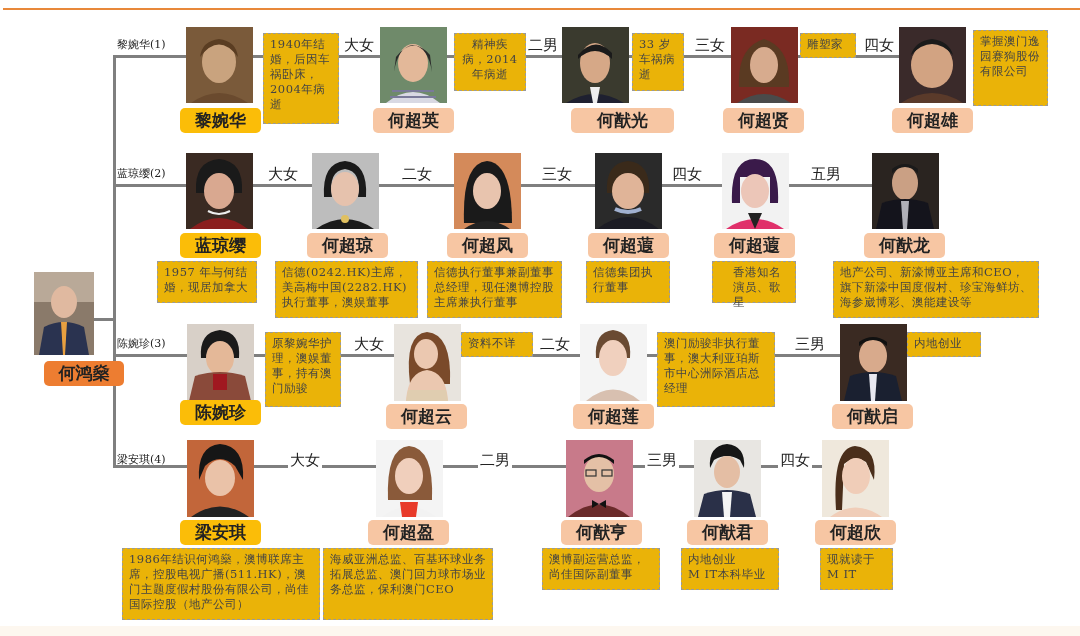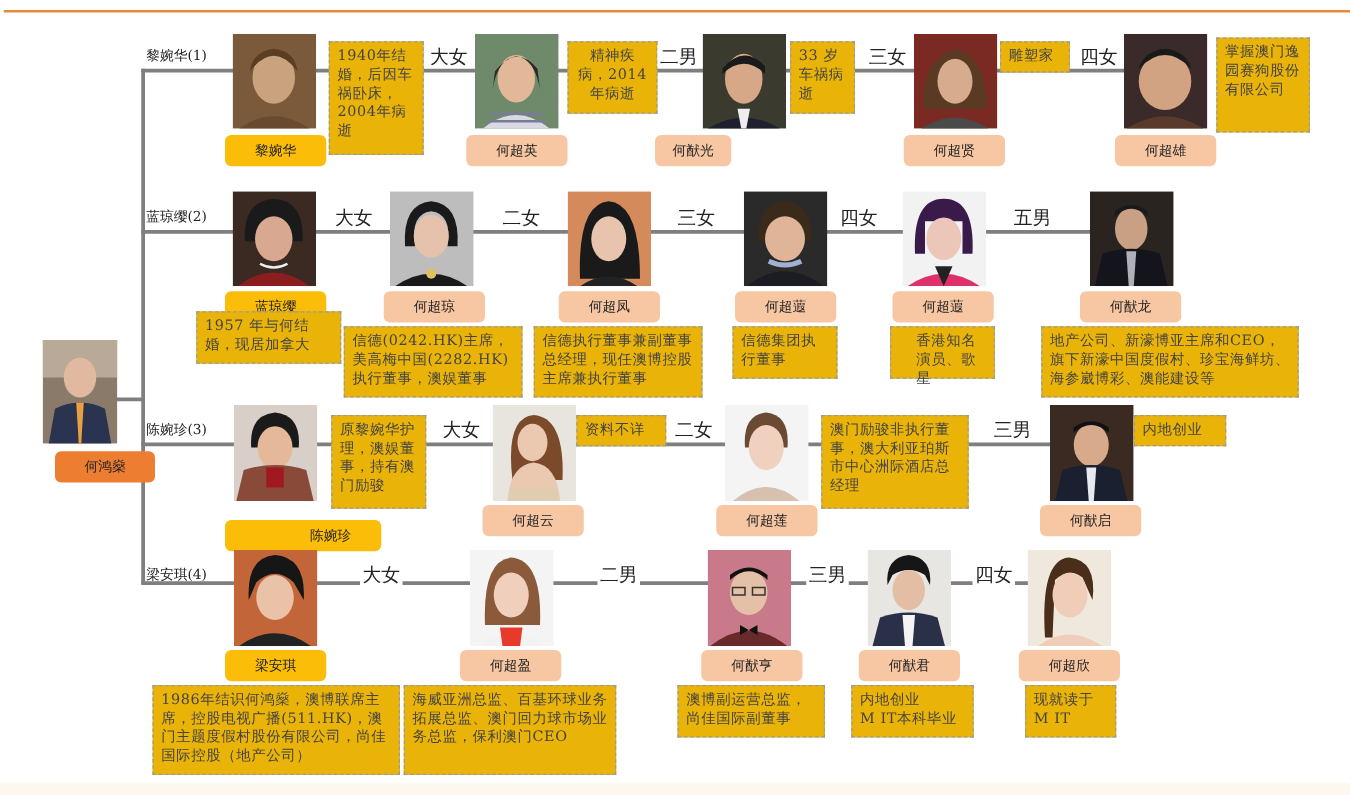--- a/index.html
+++ b/index.html
@@ -5,21 +5,21 @@
   html, body { margin:0; padding:0; }
   body { width:1080px; height:636px; background:#ffffff; position:relative; overflow:hidden;
          font-family:"DejaVu Sans","Liberation Sans",sans-serif; color:#333; }
   .topbar { position:absolute; left:3px; top:8px; width:1077px; height:2px; background:#e8883a; }
   .bottombar { position:absolute; left:0; top:626px; width:1080px; height:10px; background:#fdf7ef; }
   .line { position:absolute; background:#7f7f7f; }
   .rel { position:absolute; font-family:"DejaVu Serif","Liberation Serif",serif; font-size:15px; color:#222; white-space:nowrap; line-height:18px; background:#fff; padding:0 2px; }
   .wife-label { position:absolute; font-family:"DejaVu Serif","Liberation Serif",serif; font-size:11px; color:#222; white-space:nowrap; line-height:18px; }
   .photo { position:absolute; overflow:hidden; }
   .photo svg { width:100%; height:100%; display:block; }
-  .tag { position:absolute; height:25px; border-radius:5px; font-size:11px; font-weight:normal; color:#222;
+  .tag { position:absolute; height:25px; border-radius:5px; font-size:17px; font-weight:bold; color:#222;
          display:flex; align-items:center; justify-content:center; white-space:nowrap; }
   .tag.child { background:#f7c6a3; }
   .tag.wife { background:#fbbd08; }
   .tag.root { background:#ed7d31;margin-left:20px; }
   .note { position:absolute; border:1px dashed #9a9a9a; background:#eab308; font-family:"DejaVu Serif","Liberation Serif",serif;
           font-size:11.5px; line-height:15px; color:#444; padding:3px 6px; box-sizing:border-box; white-space:pre-line; letter-spacing:0.5px; }
 </style>
 </head>
 <body>
 
@@ -71,21 +71,21 @@
 <div class="rel" style="left:526px;top:36px;">二男</div>
 <div class="photo" style="left:562px;top:27px;width:67px;height:76px;">
   <svg viewBox="0 0 67 76">
       <rect width="67" height="76" fill="#3a3a2e"></rect>
       <ellipse cx="33" cy="36" rx="15" ry="20" fill="#d6a887"></ellipse>
       <path d="M16 28 Q33 8 50 26 L50 32 Q33 16 16 32Z" fill="#1a1a1a"></path>
       <path d="M4 76 Q33 58 62 76Z" fill="#1e2030"></path>
       <path d="M28 60 L38 60 L35 76 L31 76Z" fill="#eee"></path>
     </svg>
 </div>
-<div class="tag child" style="left:524px;top:108px;width:61px;">何猷光</div>
+<div class="tag child" style="left:571px;top:108px;width:103px;">何猷光</div>
 <div class="note" style="left:632px;top:33px;width:52px;height:58px;">33 岁车祸病逝</div>
 
 <div class="rel" style="left:693px;top:36px;">三女</div>
 <div class="photo" style="left:731px;top:27px;width:67px;height:76px;">
   <svg viewBox="0 0 67 76">
       <rect width="67" height="76" fill="#7a2a22"></rect>
       <path d="M8 60 Q6 20 33 12 Q60 20 58 60Z" fill="#5a3a22"></path>
       <ellipse cx="33" cy="38" rx="14" ry="18" fill="#d7ab8e"></ellipse>
       <path d="M6 76 Q33 58 60 76Z" fill="#4a4a4a"></path>
     </svg>
@@ -109,21 +109,21 @@
 <div class="photo" style="left:186px;top:153px;width:67px;height:76px;">
   <svg viewBox="0 0 67 76">
       <rect width="67" height="76" fill="#3a2a22"></rect>
       <path d="M10 40 Q8 8 33 6 Q58 8 56 40Z" fill="#1a1a1a"></path>
       <ellipse cx="33" cy="38" rx="15" ry="18" fill="#d9a890"></ellipse>
       <path d="M4 76 Q33 54 62 76Z" fill="#8a1e1e"></path>
       <path d="M22 58 Q33 64 44 58" stroke="#eee" stroke-width="2" fill="none"></path>
     </svg>
 </div>
 <div class="tag wife" style="left:180px;top:233px;width:81px;">蓝琼缨</div>
-<div class="note" style="left:157px;top:249px;width:116px;height:42px;">1957 年与何结婚，现居加拿大</div>
+<div class="note" style="left:157px;top:261px;width:100px;height:42px;">1957 年与何结婚，现居加拿大</div>
 
 <div class="rel" style="left:266px;top:165px;">大女</div>
 <div class="photo" style="left:312px;top:153px;width:67px;height:76px;">
   <svg viewBox="0 0 67 76">
       <rect width="67" height="76" fill="#bdbdbd"></rect>
       <path d="M12 44 Q10 10 33 8 Q56 10 54 44 L46 44 Q50 18 33 16 Q16 18 20 44Z" fill="#1a1a1a"></path>
       <ellipse cx="33" cy="36" rx="14" ry="17" fill="#e6c2ad"></ellipse>
       <path d="M4 76 Q33 56 62 76Z" fill="#1a1a1a"></path>
       <circle cx="33" cy="66" r="4" fill="#e0c060"></circle>
     </svg>
@@ -185,21 +185,21 @@
 <div class="wife-label" style="left:117px;top:335px;">陈婉珍(3)</div>
 <div class="photo" style="left:187px;top:324px;width:67px;height:77px;">
   <svg viewBox="0 0 67 77">
       <rect width="67" height="77" fill="#d8d0c8"></rect>
       <path d="M14 34 Q12 8 33 6 Q54 8 52 34Z" fill="#1a1a1a"></path>
       <ellipse cx="33" cy="34" rx="14" ry="17" fill="#e4b898"></ellipse>
       <path d="M2 77 L8 52 Q33 44 58 52 L64 77Z" fill="#8a4a3a"></path>
       <path d="M26 50 L40 50 L40 66 L26 66Z" fill="#a01820"></path>
     </svg>
 </div>
-<div class="tag wife" style="left:180px;top:416px;width:81px;padding-left:44px;">陈婉珍</div>
+<div class="tag wife" style="left:180px;top:400px;width:81px;">陈婉珍</div>
 <div class="note" style="left:265px;top:332px;width:76px;height:75px;">原黎婉华护理，澳娱董事，持有澳门励骏</div>
 
 <div class="rel" style="left:352px;top:335px;">大女</div>
 <div class="photo" style="left:394px;top:324px;width:67px;height:77px;">
   <svg viewBox="0 0 67 77">
       <rect width="67" height="77" fill="#e8e4de"></rect>
       <path d="M16 60 Q10 10 33 8 Q58 10 56 60Z" fill="#7a4a2a"></path>
       <ellipse cx="32" cy="30" rx="12" ry="15" fill="#ebc8b0"></ellipse>
       <path d="M12 77 Q14 48 33 46 Q52 48 54 77Z" fill="#ebc8b0"></path>
       <path d="M14 66 L52 66 L54 77 L12 77Z" fill="#e0cdb0"></path>

